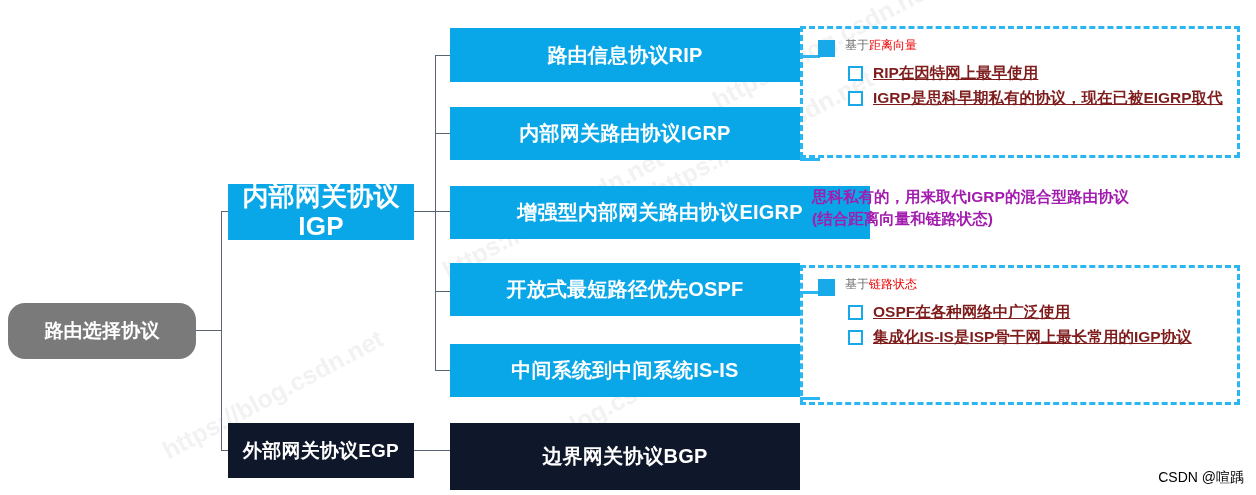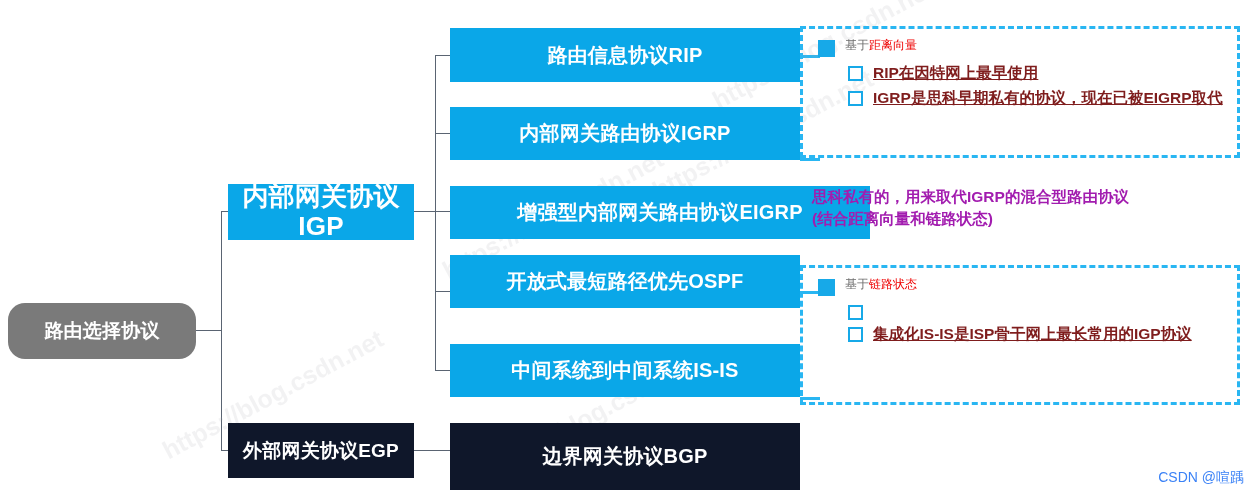--- a/index.html
+++ b/index.html
@@ -136,21 +136,21 @@
     white-space: nowrap;
     z-index: 2;
     pointer-events: none;
     user-select: none;
   }
   .wm-corner {
     position: absolute;
     right: 12px;
     bottom: 8px;
     font-size: 14px;
-    color: #3b82f6;
+    color: #000000;
     z-index: 6;
     white-space: nowrap;
   }
 </style>
 </head>
 <body>
 
 <div id="canvas">
 
   <div class="wm-bg" style="left:150px; top:380px;">https://blog.csdn.net</div>
@@ -185,21 +185,21 @@
   <div class="node blue" style="left:228px; top:184px; width:186px; height:56px;">内部网关协议IGP</div>
 
   <div class="node green" style="left:228px; top:423px; width:186px; height:55px;">外部网关协议EGP</div>
 
   <div class="node blue leaf" style="left:450px; top:28px; width:350px; height:54px;">路由信息协议RIP</div>
 
   <div class="node blue leaf" style="left:450px; top:107px; width:350px; height:53px;">内部网关路由协议IGRP</div>
 
   <div class="node blue leaf" style="left:450px; top:186px; width:420px; height:53px;">增强型内部网关路由协议EIGRP</div>
 
-  <div class="node blue leaf" style="left:450px; top:255px; width:350px; height:53px;">开放式最短路径优先OSPF</div>
+  <div class="node blue leaf" style="left:450px; top:263px; width:350px; height:53px;">开放式最短路径优先OSPF</div>
 
   <div class="node blue leaf" style="left:450px; top:344px; width:350px; height:53px;">中间系统到中间系统IS-IS</div>
 
   <div class="node green leaf" style="left:450px; top:423px; width:350px; height:67px;">边界网关协议BGP</div>
 
   <div class="dashbox" style="left:800px; top:26px; width:440px; height:132px;"></div>
 
   <div class="ann" style="left:818px; top:38px; width:410px;">
     <div class="ann-head">
       <div class="sq-filled"></div>
@@ -229,20 +229,21 @@
   <div class="ann" style="left:818px; top:277px; width:410px;">
     <div class="ann-head">
       <div class="sq-filled"></div>
       <div class="head-text">
         <span>基于</span><span class="hl">链路状态</span>
       </div>
     </div>
     <div class="bullets">
       <div class="bullet">
         <div class="sq-hollow"></div>
+        <div class="bullet-text">OSPF在各种网络中广泛使用</div>
       </div>
       <div class="bullet">
         <div class="sq-hollow"></div>
         <div class="bullet-text">集成化IS-IS是ISP骨干网上最长常用的IGP协议</div>
       </div>
     </div>
   </div>
 
   <div class="wm-corner">CSDN @喧踽</div>
 

